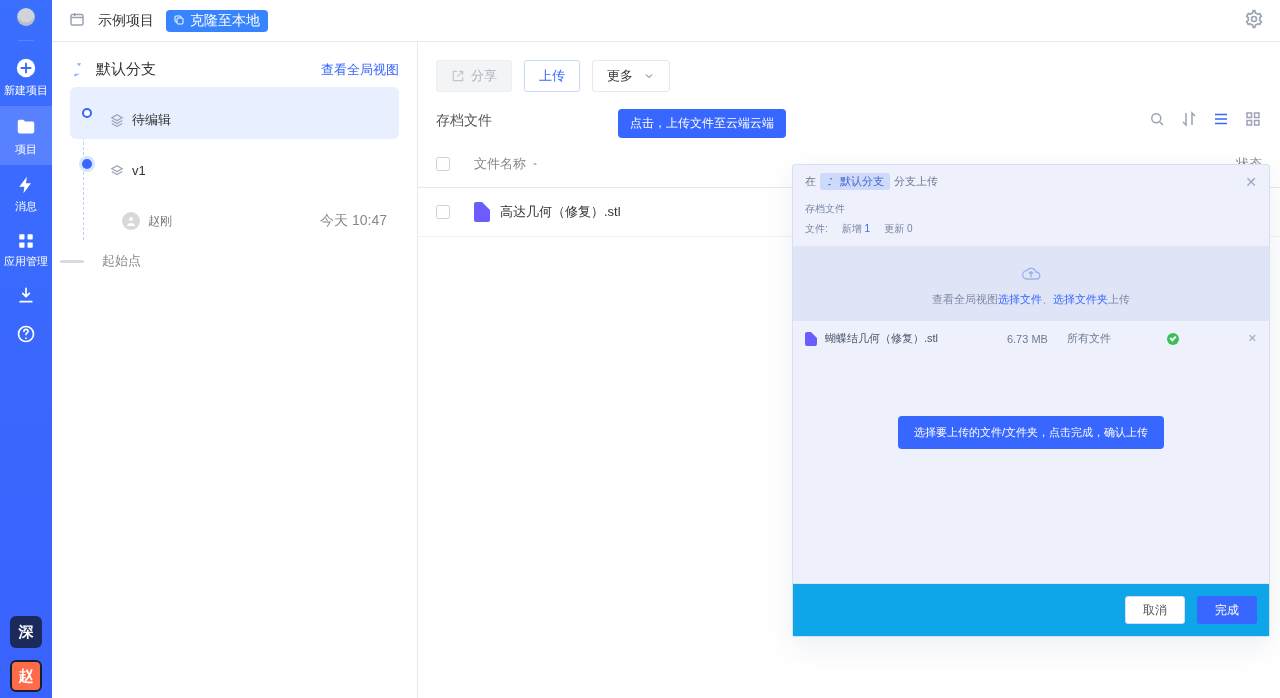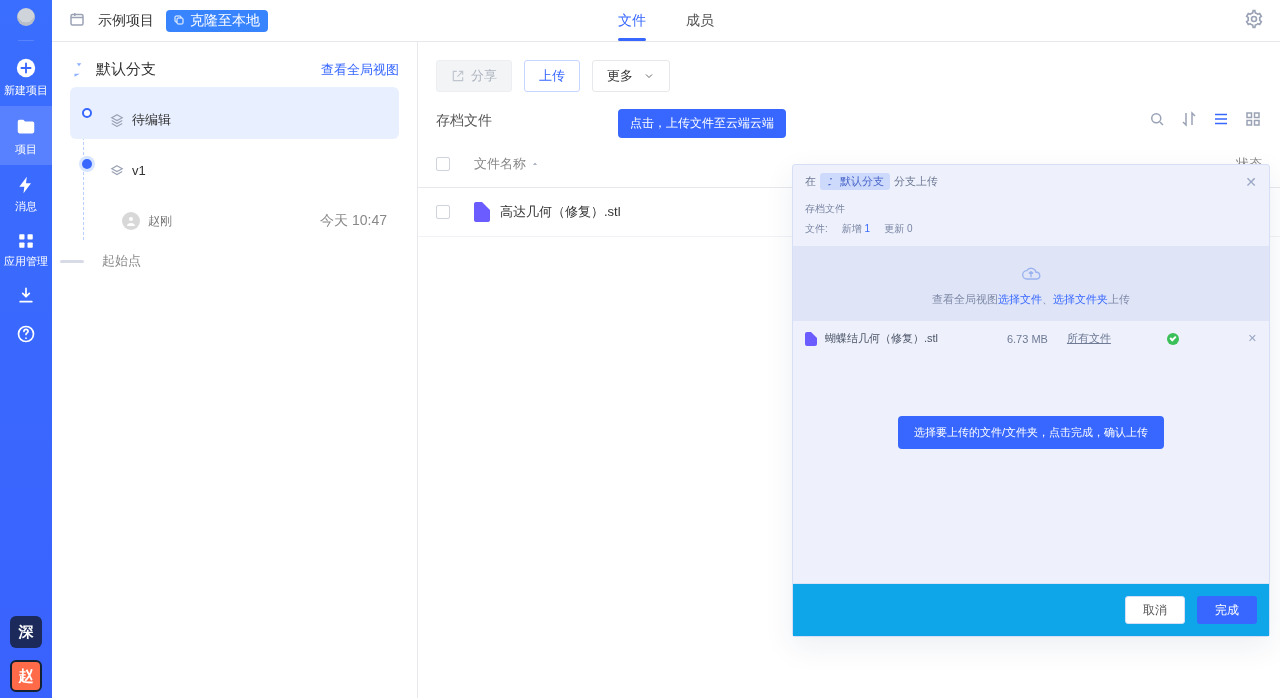--- a/index.html
+++ b/index.html
@@ -93,21 +93,21 @@
   .panel .subhdr{padding:4px 12px 6px;color:#7a86a5;font-size:10px;display:flex;align-items:center;gap:4px;}
   .panel .stats{padding:0 12px 10px;color:#7a86a5;font-size:10px;display:flex;gap:14px;}
   .panel .drop{margin:0;background:var(--panel-zone);padding:18px 12px 14px;text-align:center;color:#7d88a6;font-size:11px;}
   .panel .drop .cloud{margin-bottom:6px;color:#9ab2ef;}
   .panel .drop a{color:var(--blue);cursor:pointer;}
   .panel .filelist{padding:0;}
   .panel .frow{display:flex;align-items:center;padding:10px 12px;font-size:11px;color:#4b5468;background:#eef1fb;}
   .panel .frow .fic2{width:12px;height:14px;background:#6a5cff;border-radius:2px;margin-right:8px;position:relative;}
   .panel .frow .fic2::after{content:"";position:absolute;right:0;top:0;border:3px solid transparent;border-top-color:#eef1fb;border-right-color:#eef1fb;}
   .panel .frow .sz{margin-left:auto;min-width:60px;color:#6e7a96;}
-  .panel .frow .typ{min-width:60px;color:#6e7a96;text-decoration:underline;}
+  .panel .frow .typ{min-width:60px;color:#6e7a96;}
   .panel .frow .ok{width:12px;height:12px;border-radius:50%;background:#3bbf58;margin-left:40px;position:relative;}
   .panel .frow .ok::after{content:"";position:absolute;left:3px;top:3px;width:4px;height:2px;border-left:2px solid #fff;border-bottom:2px solid #fff;transform:rotate(-45deg);}
   .panel .frow .rm{margin-left:auto;color:#9aa6c4;cursor:pointer;}
   .panel .spacer{flex:1;min-height:60px;}
   .panel .hint{margin:0 auto 24px;background:var(--blue);color:#fff;font-size:11px;padding:9px 16px;border-radius:4px;width:fit-content;}
   .panel .pfoot{display:flex;justify-content:flex-end;gap:12px;padding:12px;border-top:1px solid #dbe3f6;background:#0ea5e9;}
   .pbtn{min-width:60px;height:28px;display:inline-flex;align-items:center;justify-content:center;border-radius:3px;font-size:12px;cursor:pointer;}
   .pbtn.ghost{background:#fff;border:1px solid #d6dff5;color:#555;}
   .pbtn.primary{background:var(--blue);color:#fff;}
 
@@ -185,28 +185,20 @@
         </svg>
     </span>
     <span>示例项目</span>
     <span class="badge">
       <svg width="12" height="12" viewBox="0 0 24 24" fill="none" stroke="#fff" stroke-width="2">
           <rect x="6" y="6" width="12" height="12" rx="2"></rect>
           <path d="M6 14H4a2 2 0 01-2-2V4a2 2 0 012-2h8a2 2 0 012 2v2"></path>
         </svg>
       <span>克隆至本地</span>
     </span>
-  </div>
-  <div class="tabs">
-    <div class="tab active">
-        <span>文件</span>
-      </div>
-    <div class="tab">
-        <span>成员</span>
-      </div>
   </div>
   <div class="gear">
     <svg width="20" height="20" viewBox="0 0 24 24" fill="none" stroke="#9aa2b5" stroke-width="2">
         <circle cx="12" cy="12" r="3"></circle>
         <path d="M19 12a7 7 0 00-.2-1.7l2-1.5-2-3.4-2.3.9a7 7 0 00-2.9-1.7L13 2h-2l-.6 2.6a7 7 0 00-2.9 1.7l-2.3-.9-2 3.4 2 1.5A7 7 0 005 12c0 .6.1 1.1.2 1.7l-2 1.5 2 3.4 2.3-.9a7 7 0 002.9 1.7L11 22h2l.6-2.6a7 7 0 002.9-1.7l2.3.9 2-3.4-2-1.5c.1-.6.2-1.1.2-1.7z"></path>
       </svg>
   </div>
 </div>
 
 <div class="branchcol">

